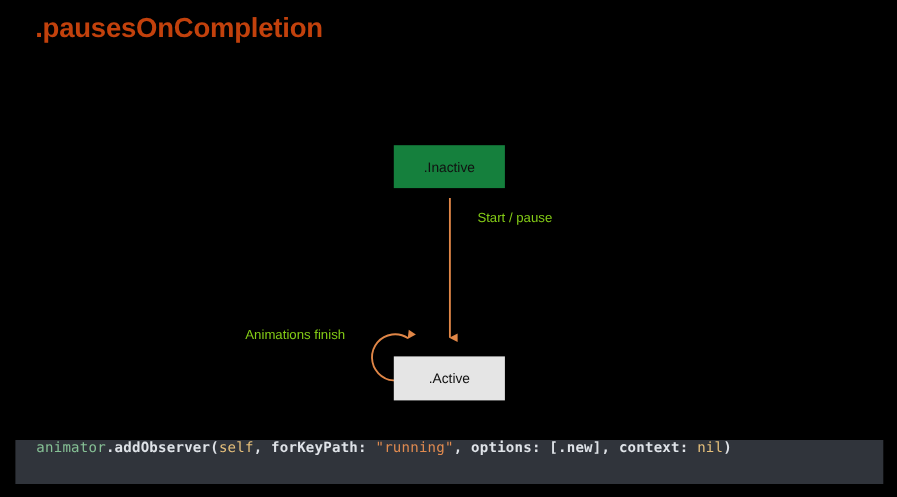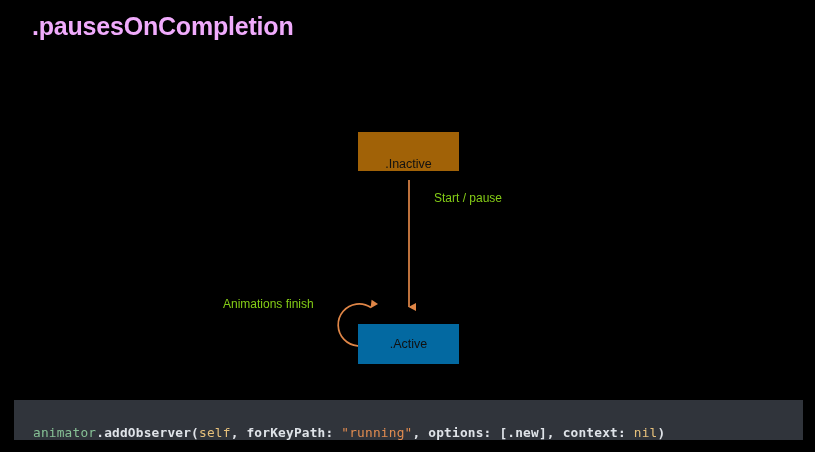--- a/index.html
+++ b/index.html
@@ -20,21 +20,21 @@
     width: 815px;
     height: 452px;
     background: #000000;
   }
   #title {
     position: absolute;
     left: 32px;
     top: 12px;
     font-size: 25px;
     font-weight: bold;
-    color: #f0abfc;
+    color: #c2410c;
     letter-spacing: -0.2px;
     white-space: nowrap;
   }
   #diagram {
     position: absolute;
     left: 0;
     top: 0;
     width: 815px;
     height: 452px;
   }
@@ -77,21 +77,21 @@
     margin-top: 12px;
   }
   #code-bar {
     position: absolute;
     left: 14px;
     top: 400px;
     width: 789px;
     height: 40px;
     background: #30343b;
     display: flex;
-    align-items: flex-end;
+    align-items: flex-start;
     box-sizing: border-box;
     padding-left: 19px;
   }
   #code-line {
     font-family: "DejaVu Sans Mono", "Liberation Mono", monospace;
     font-size: 12.8px;
     letter-spacing: 0.2px;
     white-space: pre;
   }
   .tok-plain  { color: #dfe3e8; font-weight: bold; }
@@ -115,25 +115,25 @@
         <path d="M0.6,0.6 L8.4,0.6 L4.5,8.2 Z" fill="#e08647" stroke="none"></path>
       </marker>
     </defs>
 
     <line x1="409" y1="180" x2="409" y2="307" stroke="#e08647" stroke-width="1.7" marker-end="url(#arrow-down)"></line>
 
     <path d="M 372 341.5
              A 21 21 0 1 1 371 307.5" fill="none" stroke="#e08647" stroke-width="1.7" marker-end="url(#arrow-loop)"></path>
   </svg>
 
-  <div class="state-box" id="box-inactive" style="background: #a16207; color: rgb(17, 17, 17); align-items: flex-end;">
+  <div class="state-box" id="box-inactive" style="background: #15803d; color: rgb(17, 17, 17);">
     <span>.Inactive</span>
   </div>
 
-  <div class="state-box" id="box-active" style="background: #0369a1; color: rgb(17, 17, 17);">
+  <div class="state-box" id="box-active" style="background: #e5e5e5; color: rgb(17, 17, 17);">
     <span>.Active</span>
   </div>
 
   <div class="edge-label" id="label-start-pause">Start / pause</div>
 
   <div class="edge-label" id="label-animations-finish">Animations finish</div>
 
   <div id="code-bar" style="background: rgb(48, 52, 59);">
     <div id="code-line"><span class="tok-ident" style="color: rgb(134, 192, 149);">animator</span><span class="tok-plain" style="color: rgb(223, 227, 232);">.addObserver(</span><span class="tok-kw" style="color: rgb(230, 192, 123);">self</span><span class="tok-plain" style="color: rgb(223, 227, 232);">, forKeyPath: </span><span class="tok-str" style="color: rgb(224, 139, 80);">"running"</span><span class="tok-plain" style="color: rgb(223, 227, 232);">, options: [.new], context: </span><span class="tok-kw" style="color: rgb(230, 192, 123);">nil</span><span class="tok-plain" style="color: rgb(223, 227, 232);">)</span></div>
   </div>

